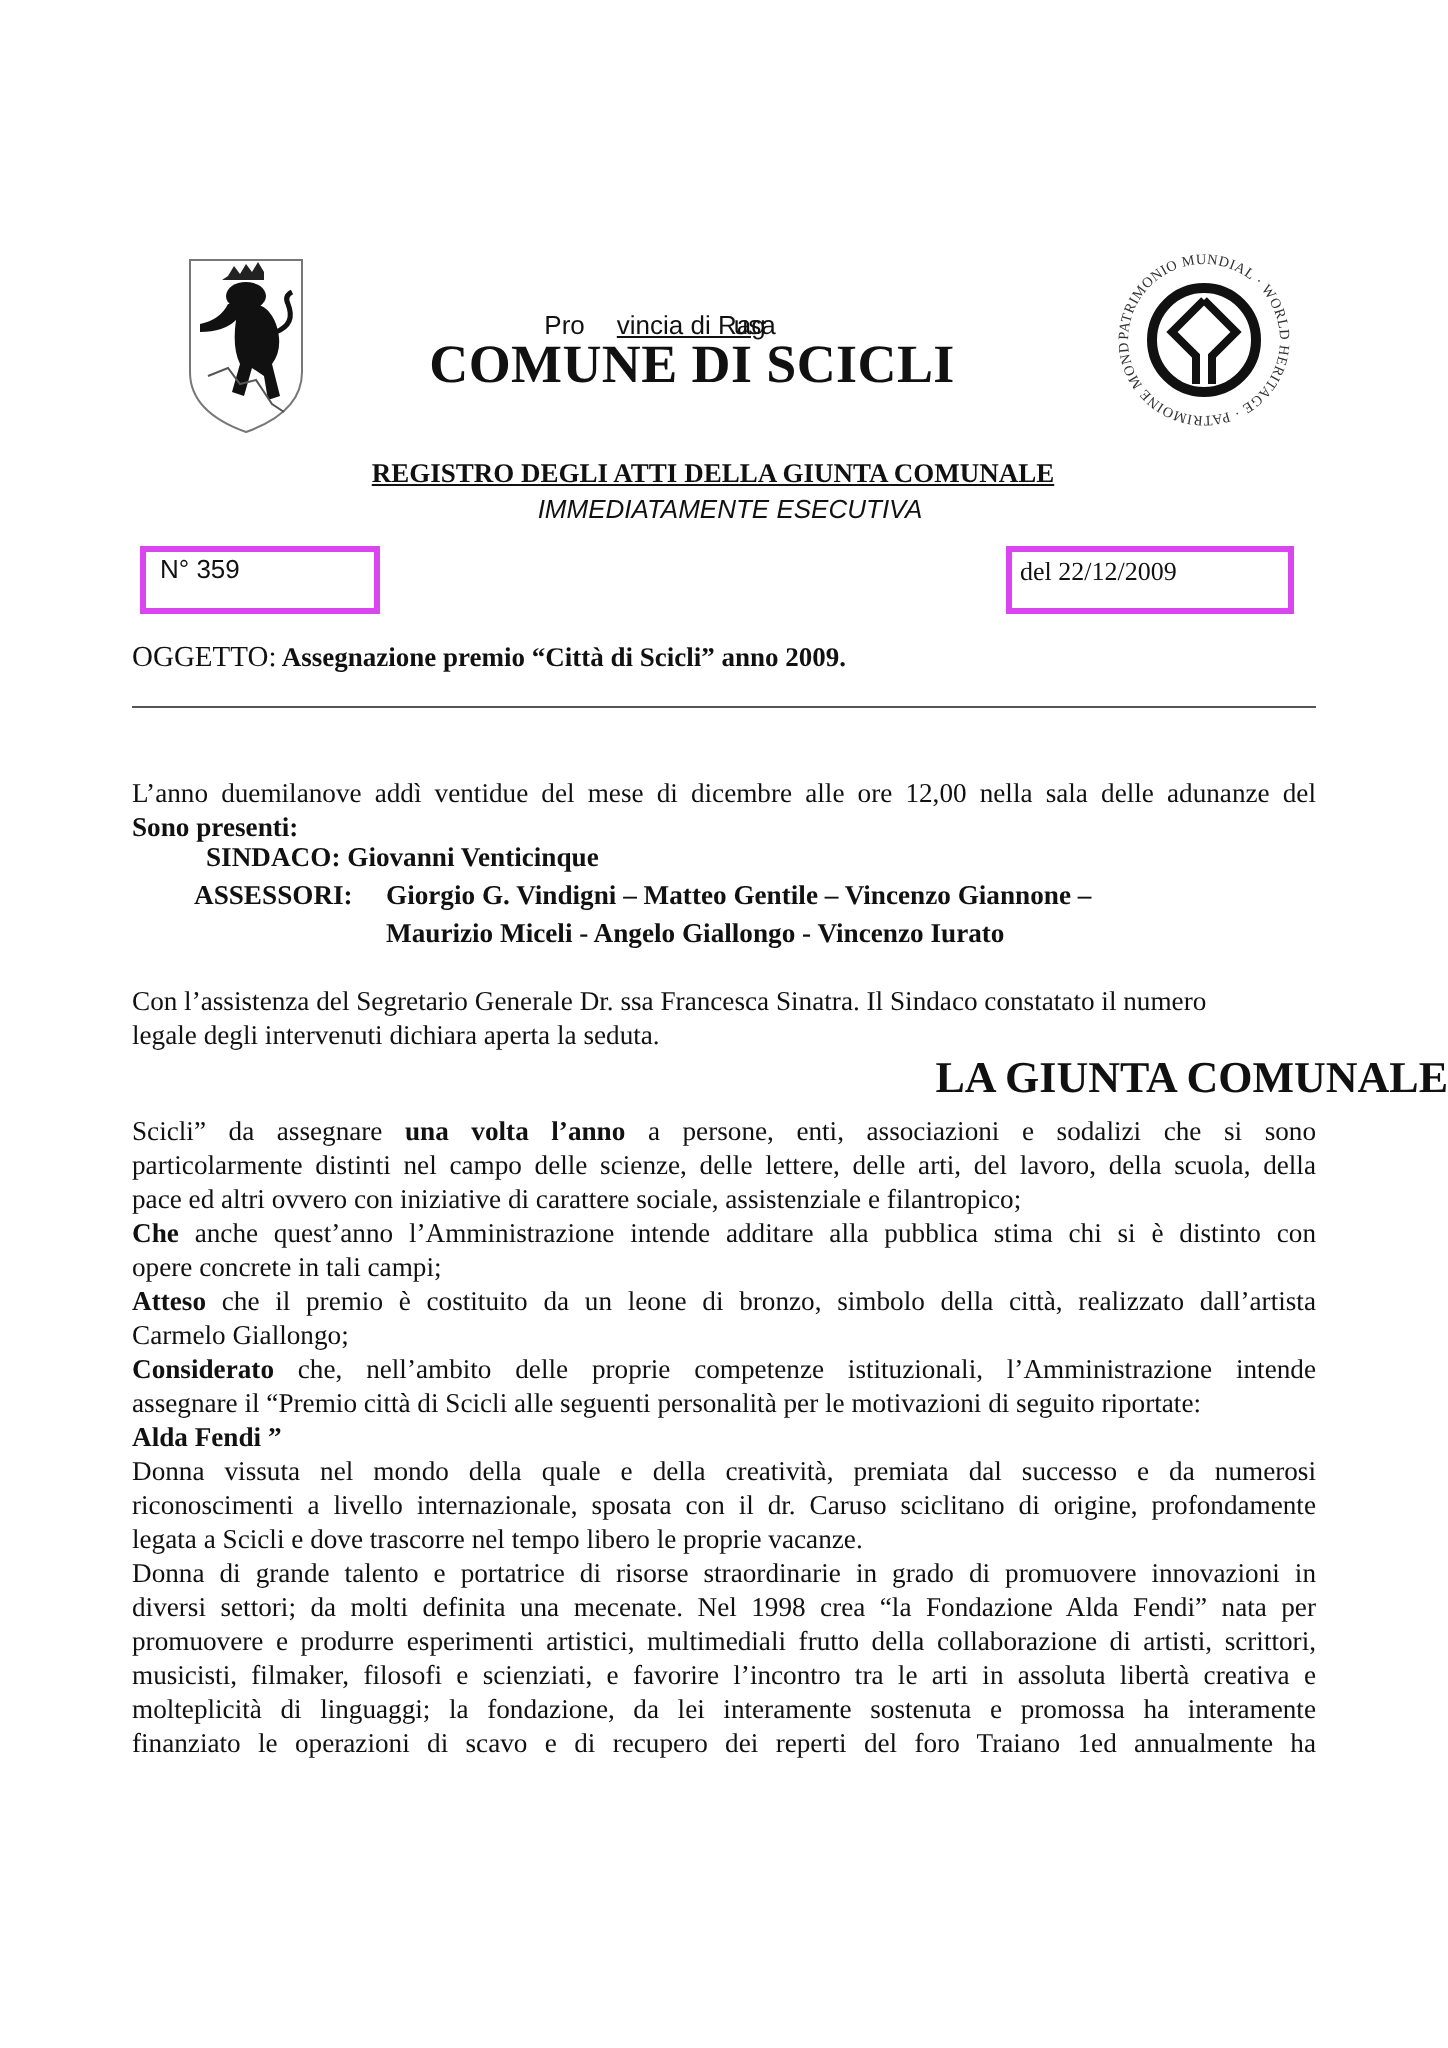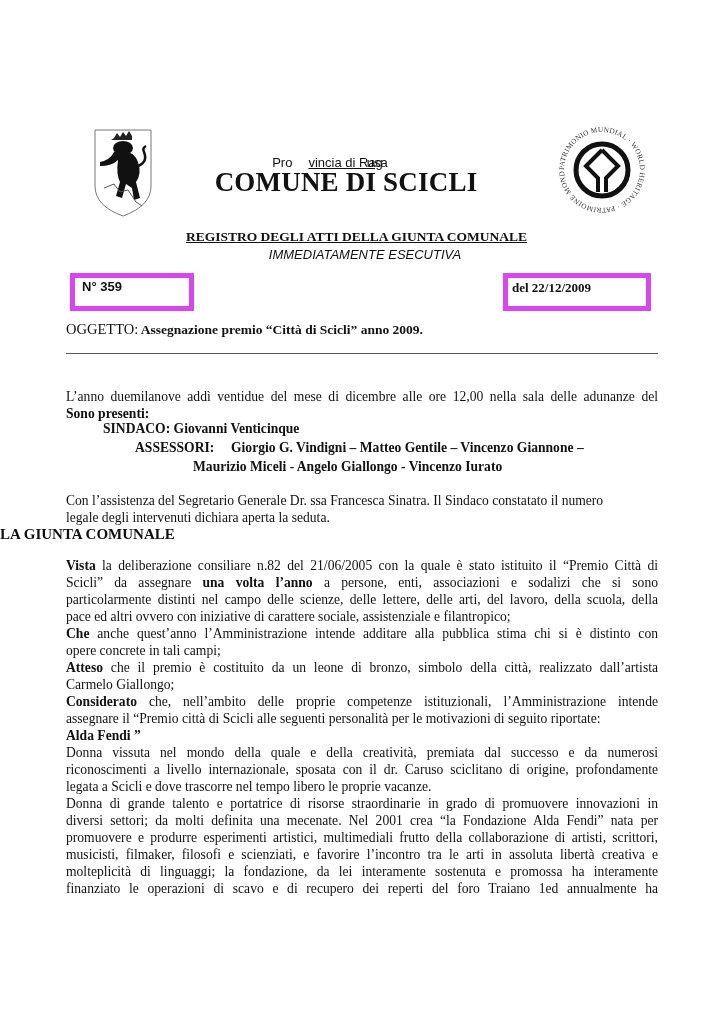--- a/index.html
+++ b/index.html
@@ -8,35 +8,35 @@
   .crest { left:92px; top:126px; width:62px; height:92px; }
   .unesco { left:556px; top:124px; width:92px; height:92px; }
   .title { left:0; width:724px; top:124px; text-align:center; font-size:27px; font-weight:bold; letter-spacing:0.2px; padding-left:0px;margin-top:43px; }
   .title span { position:relative; left:-16px; }
   .subtitle { left:0; width:724px; top:155px; text-align:center; font-family:"Liberation Sans", sans-serif; font-size:13px; }
   .subtitle span { position:relative; left:-16px; }
   .subtitle u { text-decoration:underline; }
   .registro { left:0; width:707px; top:229px; text-align:center; font-size:13.5px; font-weight:bold; text-decoration:underline; }
   .registro span, .esec span { position:relative; left:3px; }
   .esec { left:0; width:724px; top:247px; text-align:center; font-family:"Liberation Sans", sans-serif; font-size:13px; font-style:italic; }
-  .box { border:5px solid #d946ef; height:28px;font-weight:bold; }
+  .box { border:3px solid #d946ef; height:28px; }
   .box-n { left:70px; top:273px; width:114px; font-family:"Liberation Sans", sans-serif; font-size:13px; }
   .box-n span { position:absolute; left:7px; top:1px; }
   .box-d { left:503px; top:273px; width:138px; font-size:13px; }
   .box-d span { position:absolute; left:4px; top:2px; }
   .oggetto { left:66px; top:321px; font-size:14.5px; }
   .oggetto b { font-size:13.5px; }
   .rule { left:66px; top:353px; width:592px; height:1px; background:#555; }
   .body { left:66px; width:592px; font-size:13.6px; line-height:17px; text-align:justify; }
   .p1 { top:356px;margin-top:32px; }
   .present { left:103px; top:419px; font-size:13.6px; font-weight:bold; line-height:19px; }
   .present .row { white-space:nowrap; }
-  .present .lbl { display:inline-block;margin-left:38px; }
+  .present .lbl { display:inline-block; }
   .p2 { top:492px; text-align:left; }
-  .giunta { left:0; width:724px; top:526px; text-align:left; font-size:15px; font-weight:bold; }
+  .giunta { left:0; width:724px; top:526px; text-align:right; font-size:22px; font-weight:bold; }
   .giunta span { position:relative; left:0px; }
   .p3 { top:557px; }
   .line { display:block; text-align:justify; text-align-last:justify; }
   .line.last { text-align-last:left; }
 </style>
 </head>
 <body>
 
 <div class="abs crest">
   <svg width="62" height="92" viewBox="0 0 62 92">
@@ -91,33 +91,32 @@
 </div>
 
 <div class="abs body p2">
   <span class="line last" style="text-align-last:left">Con l’assistenza del Segretario Generale Dr. ssa Francesca Sinatra. Il Sindaco constatato il numero</span>
   <span class="line last">legale degli intervenuti dichiara aperta la seduta.</span>
 </div>
 
 <div class="abs giunta"><span>LA GIUNTA COMUNALE</span></div>
 
 <div class="abs body p3">
-  <span class="line"><b>Vista</b><span>  la deliberazione consiliare n.82 del 21/06/2005  con la quale è stato istituito il “Premio Città di</span></span>
   <span class="line"><span>Scicli”  da  assegnare </span><b>una  volta  l’anno</b><span>  a  persone,  enti,  associazioni  e  sodalizi  che  si  sono</span></span>
   <span class="line"><span>particolarmente distinti nel campo delle scienze, delle lettere, delle arti, del lavoro, della scuola, della</span></span>
   <span class="line last"><span>pace ed altri ovvero con iniziative di carattere sociale, assistenziale e filantropico;</span></span>
   <span class="line"><b>Che</b><span> anche quest’anno l’Amministrazione intende additare alla pubblica stima chi si è distinto con</span></span>
   <span class="line last"><span>opere concrete in tali campi;</span></span>
   <span class="line"><b>Atteso</b><span> che il premio è costituito da un leone di bronzo, simbolo della città, realizzato dall’artista</span></span>
   <span class="line last"><span>Carmelo Giallongo;</span></span>
   <span class="line"><b>Considerato</b><span>  che,  nell’ambito  delle  proprie  competenze  istituzionali,  l’Amministrazione  intende</span></span>
   <span class="line last"><span>assegnare il “Premio città di Scicli alle seguenti personalità per le motivazioni di seguito riportate:</span></span>
   <span class="line last"><b> Alda Fendi </b><b>”</b></span>
   <span class="line"><span>Donna  vissuta  nel  mondo  della  quale  e  della  creatività,  premiata  dal  successo  e  da  numerosi</span></span>
   <span class="line"><span>riconoscimenti a livello internazionale, sposata con il dr. Caruso sciclitano di origine, profondamente</span></span>
   <span class="line last"><span>legata a Scicli e dove trascorre nel tempo libero le proprie vacanze.</span></span>
   <span class="line"><span>Donna di grande talento  e portatrice di risorse straordinarie in grado di promuovere innovazioni in</span></span>
-  <span class="line"><span>diversi settori; da molti definita una mecenate. Nel 2001 crea “la Fondazione Alda Fendi” nata per</span></span>
+  <span class="line"><span>diversi settori; da molti definita una mecenate. Nel 1998 crea “la Fondazione Alda Fendi” nata per</span></span>
   <span class="line"><span>promuovere e produrre esperimenti artistici, multimediali frutto della collaborazione di artisti, scrittori,</span></span>
   <span class="line"><span>musicisti, filmaker, filosofi e scienziati, e favorire l’incontro tra le arti in assoluta libertà creativa e</span></span>
   <span class="line"><span>molteplicità di linguaggi; la fondazione, da lei interamente sostenuta e promossa ha interamente</span></span>
   <span class="line"><span>finanziato le operazioni di scavo e di recupero dei reperti  del foro Traiano 1ed annualmente ha</span></span>
 </div>
 
 </body></html>

